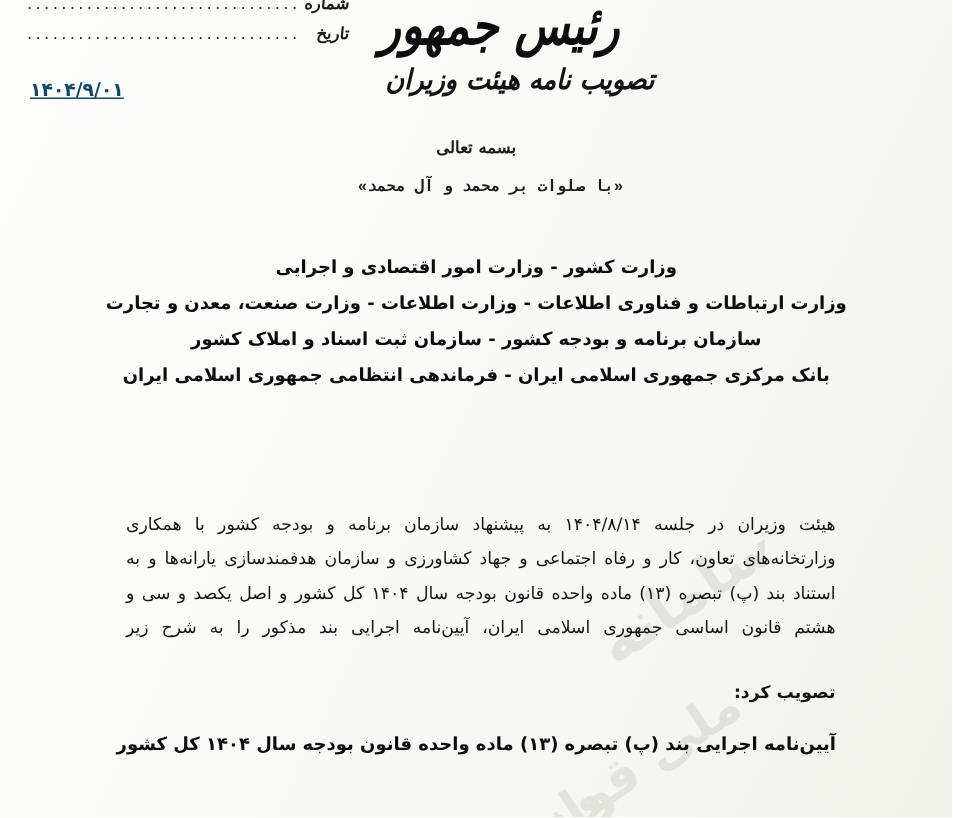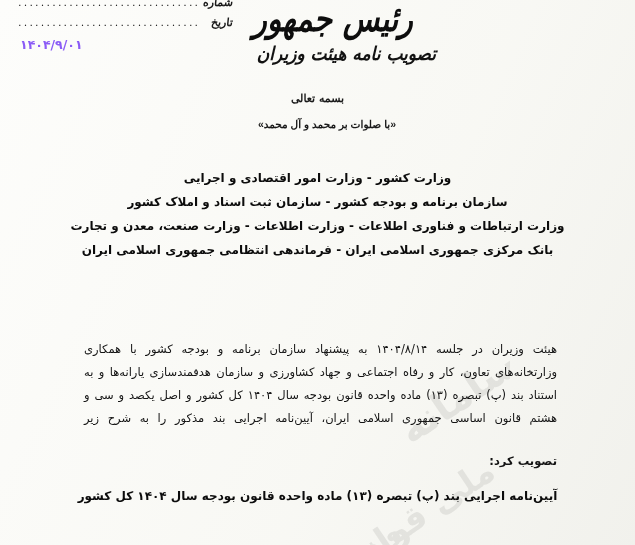--- a/index.html
+++ b/index.html
@@ -100,29 +100,30 @@
     font-size: 11px;
     letter-spacing: 2.2px;
     color: #2a2a2a;
     overflow: hidden;
     white-space: nowrap;
     direction: ltr;
     text-align: left;
     line-height: 1;
   }
   #meta-date-value {
-    margin-top: 1px;
+    margin-top: 16px;
     font-family: "DejaVu Sans", "Liberation Sans", sans-serif;
     font-size: 12.5px;
     font-weight: 600;
-    color: #8b5cf6;
+    color: #0c4a6e;
     letter-spacing: 1.2px;
     direction: ltr;
     text-align: left;
     padding-left: 2px;
+    text-decoration: underline;
   }
 
   
   #calligraphy {
     position: absolute;
     right: 150px;
     top: 2px;
     width: 300px;
     text-align: center;
     pointer-events: none;
@@ -157,21 +158,21 @@
   }
   #basmaleh {
     font-family: "DejaVu Serif", "Liberation Serif", serif;
     font-size: 11px;
     font-weight: 600;
     color: #1b1b1b;
     letter-spacing: 0.3px;
   }
   #salavat {
     margin-top: 13px;
-    font-family: Liberation Sans, sans-serif;
+    font-family: Liberation Mono, monospace;
     font-size: 10.5px;
     font-weight: 600;
     color: #1b1b1b;
     padding-left: 19px;
   }
 
   
   #recipients {
     position: absolute;
     top: 172px;
@@ -273,22 +274,22 @@
     <div id="calligraphy-sub">تصویب نامه هیئت وزیران</div>
   </div>
 
   <div id="invocation">
     <div id="basmaleh">بسمه تعالی</div>
     <div id="salavat">«با صلوات بر محمد و آل محمد»</div>
   </div>
 
   <div id="recipients">
     <div class="recipient-line">وزارت کشور - وزارت امور اقتصادی و اجرایی</div>
+    <div class="recipient-line">وزارت ارتباطات و فناوری اطلاعات - وزارت اطلاعات - وزارت صنعت، معدن و تجارت</div>
     <div class="recipient-line">سازمان برنامه و بودجه کشور - سازمان ثبت اسناد و املاک کشور</div>
-    <div class="recipient-line">وزارت ارتباطات و فناوری اطلاعات - وزارت اطلاعات - وزارت صنعت، معدن و تجارت</div>
     <div class="recipient-line">بانک مرکزی جمهوری اسلامی ایران - فرماندهی انتظامی جمهوری اسلامی ایران</div>
   </div>
 
   <div id="body-block">
     <div id="body-paragraph">هیئت وزیران در جلسه ۱۴۰۴/۸/۱۴ به پیشنهاد سازمان برنامه و بودجه کشور با همکاری وزارتخانه‌های تعاون، کار و رفاه اجتماعی و جهاد کشاورزی و سازمان هدفمندسازی یارانه‌ها و به استناد بند (پ) تبصره (۱۳) ماده واحده قانون بودجه سال ۱۴۰۴ کل کشور و اصل یکصد و سی و هشتم قانون اساسی جمهوری اسلامی ایران، آیین‌نامه اجرایی بند مذکور را به شرح زیر</div>
     <div id="decision-verb">تصویب کرد:</div>
   </div>
 
   <div id="regulation-title-block">
     <div id="regulation-title">آیین‌نامه اجرایی بند (پ) تبصره (۱۳) ماده واحده قانون بودجه سال ۱۴۰۴ کل کشور</div>

